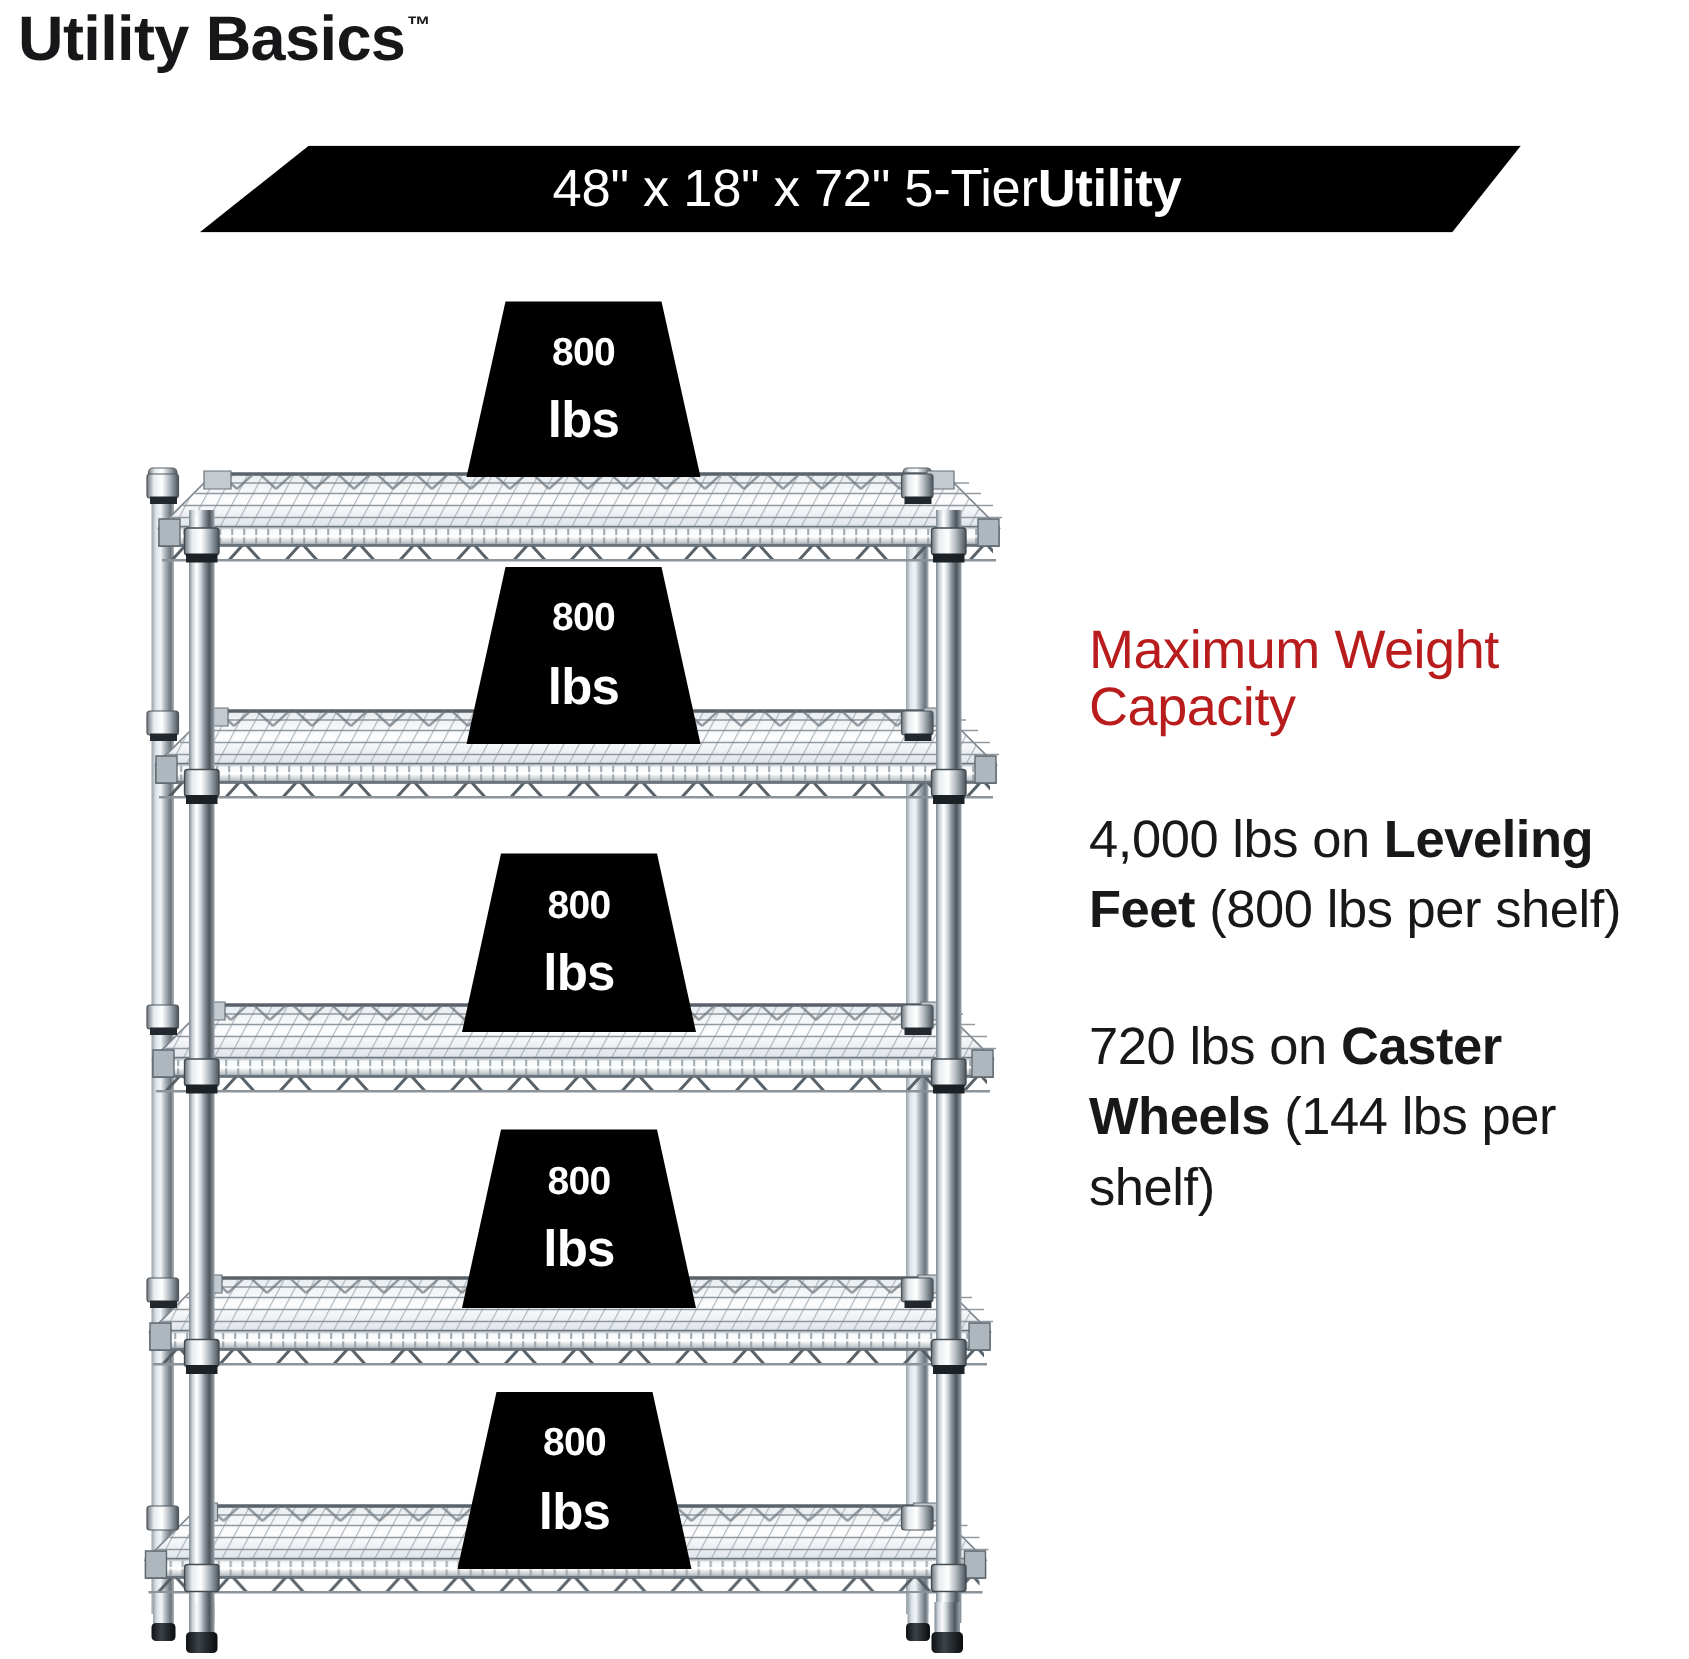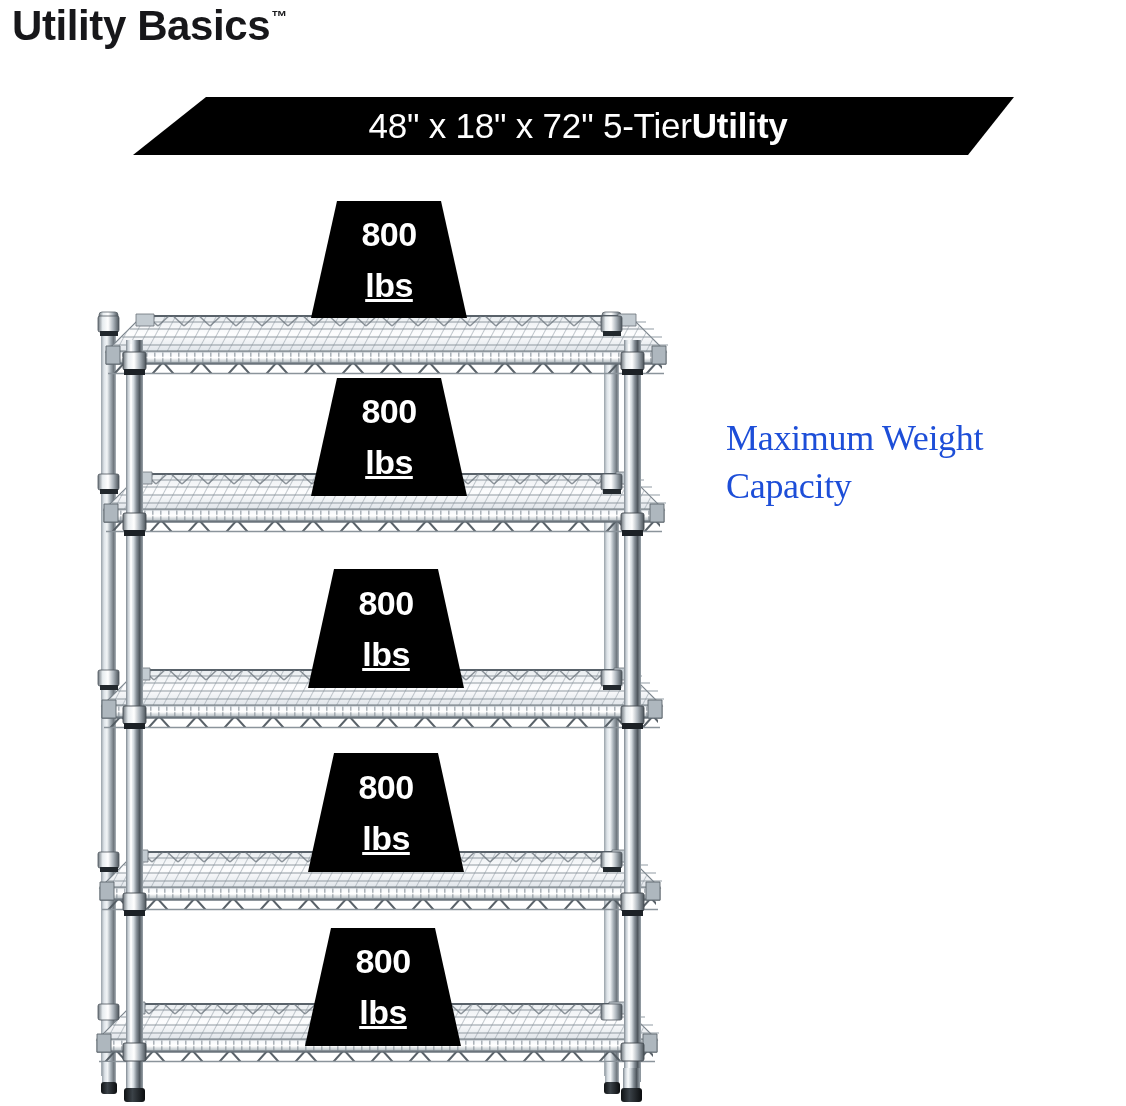--- a/index.html
+++ b/index.html
@@ -61,26 +61,25 @@
 
   
   #info {
     position: absolute;
     left: 726px;
     top: 414px;
     width: 390px;
   }
   #info .heading {
     font-size: 36px;
-    line-height: 48px;
+    line-height: 38px;
     font-weight: 400;
     letter-spacing: -0.3px;
-    color: #1d4ed8;
+    color: #b91c1c;
     margin: 0 0 46px 0;
-    font-family: Liberation Serif, serif;
   }
   #info .para {
     font-size: 35px;
     line-height: 47px;
     font-weight: 400;
     letter-spacing: -0.3px;
     color: #18181b;
     margin: 0 0 44px 0;
   }
   #info .para .b { font-weight: 700; }
@@ -99,22 +98,22 @@
     color: #ffffff;
     background: #000000;
     display: flex;
     flex-direction: column;
     align-items: center;
     justify-content: center;
     font-weight: 700;
     letter-spacing: -0.5px;
     line-height: 1.02;
   }
-  .callout .n { font-size: 34px; }
-  .callout .u { font-size: 34px; margin-top: 16px; text-decoration: underline; }
+  .callout .n { font-size: 26px; }
+  .callout .u { font-size: 34px; margin-top: 16px; }
 </style>
 </head>
 <body>
 
 <div id="brand">
   <span>Utility Basics</span><span class="tm">™</span>
 </div>
 
 <div id="banner">
   <div id="banner-text">
@@ -355,13 +354,19 @@
   <span class="n">800</span>
   <span class="u">lbs</span>
 </div>
 <div class="callout" style="left:305px; top:928px; width:156px; height:118px; background:transparent;">
   <span class="n">800</span>
   <span class="u">lbs</span>
 </div>
 
 <div id="info">
   <div class="heading">Maximum Weight Capacity</div>
+  <div class="para">
+    <span>4,000 lbs on </span><span class="b">Leveling Feet</span><span> (800 lbs per shelf)</span>
+  </div>
+  <div class="para">
+    <span>720 lbs on </span><span class="b">Caster Wheels</span><span> (144 lbs per shelf)</span>
+  </div>
 </div>
 
 </body></html>

